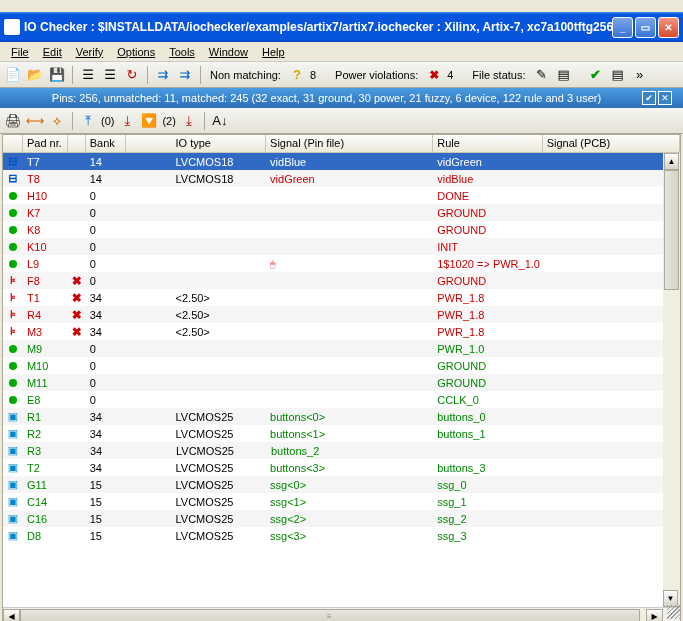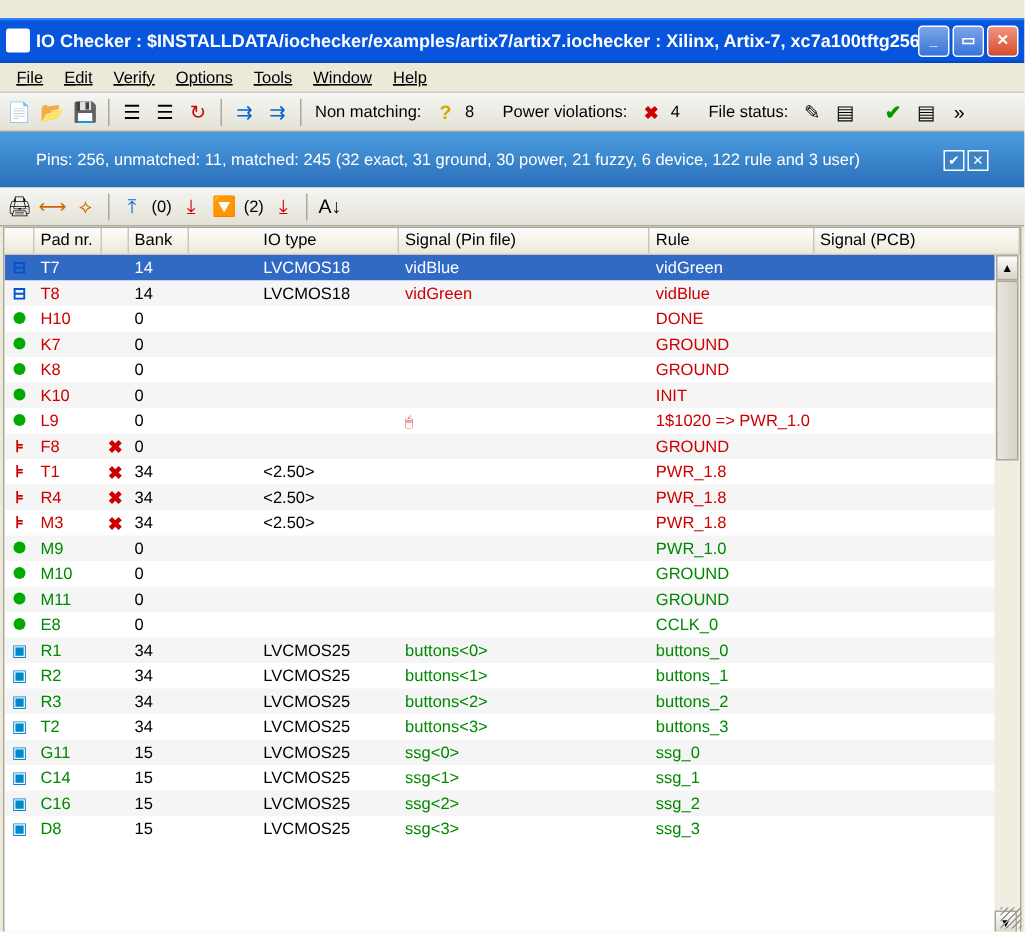--- a/index.html
+++ b/index.html
@@ -12,21 +12,21 @@
 .titlebar-btn.min { background: linear-gradient(#7ba6e8,#3874d6); }
 .titlebar-btn.max { background: linear-gradient(#7ba6e8,#3874d6); }
 .titlebar-btn.close { background: linear-gradient(#f59582,#d64b2c); }
 .menubar { height: 20px; background: #ece9d8; display: flex; align-items: center; padding: 0 4px; border-bottom: 1px solid #ccc; text-decoration: underline; }
 .menu-item { padding: 2px 7px; cursor: default; }
 .menu-item u { text-decoration: underline; }
 .toolbar { height: 26px; background: linear-gradient(#f5f5f2,#e4e2d6); display: flex; align-items: center; padding: 0 4px; border-bottom: 1px solid #aca899; gap: 4px; font-size: 11px; }
 .tb-btn { width: 18px; height: 18px; display: flex; align-items: center; justify-content: center; border: 1px solid transparent; font-size: 13px; }
 .tb-sep { width: 1px; height: 18px; background: #aca899; margin: 0 2px; }
 .tb-label { margin: 0 3px; }
-.status-strip { height: 37px; background: linear-gradient(#4a9ce0,#2b6fb8); color: white; font-size: 11px; display: flex; align-items: center; padding: 0 24px; font-weight: normal; }
+.status-strip { height: 20px; background: linear-gradient(#4a9ce0,#2b6fb8); color: white; font-size: 11px; display: flex; align-items: center; padding: 0 11px; font-weight: normal; text-align: center; }
 .status-strip-text { flex: 1; white-space: nowrap; overflow: hidden; }
 .status-strip-btns { display: flex; gap: 2px; }
 .status-strip-btn { width: 14px; height: 14px; border: 1px solid #fff; display: flex; align-items: center; justify-content: center; font-size: 9px; background: #3b83c7; }
 .toolbar2 { height: 26px; background: linear-gradient(#f5f5f2,#e4e2d6); display: flex; align-items: center; padding: 0 4px; border-bottom: 1px solid #aca899; gap: 4px; }
 .table-container { height: 490px; overflow: hidden; background: white; border: 1px solid #aca899; margin: 0 2px; position: relative; }
 .table-header { height: 18px; display: flex; background: linear-gradient(#fdfdfd,#ece9d8); border-bottom: 1px solid #cbc7b8; }
 .th { padding: 2px 4px; border-right: 1px solid #cbc7b8; font-size: 11px; color: #000; overflow: hidden; white-space: nowrap; }
 .table-body { overflow-y: auto; height: 454px; }
 .row { height: 17px; display: flex; align-items: center; font-size: 11px; }
 .row:nth-child(even) { background: #f5f5f5; }
@@ -309,21 +309,20 @@
         <div class="cell c-sigpin green">buttons&lt;1&gt;</div>
         <div class="cell c-sigpcb green">buttons_1</div>
         <div class="cell c-rule"><fuzzy></fuzzy></div>
       </div>
       <div class="row">
         <div class="cell c-icon"><span style="color:#08c">▣</span></div>
         <div class="cell c-pad green">R3</div>
         <div class="cell c-xicon"></div>
         <div class="cell c-bank">34</div>
         <div class="cell c-io">LVCMOS25</div>
-        <div class="cell c-sigpin green">buttons&lt;2&gt;</div>
         <div class="cell c-sigpcb green">buttons_2</div>
         <div class="cell c-rule"><fuzzy></fuzzy></div>
       </div>
       <div class="row">
         <div class="cell c-icon"><span style="color:#08c">▣</span></div>
         <div class="cell c-pad green">T2</div>
         <div class="cell c-xicon"></div>
         <div class="cell c-bank">34</div>
         <div class="cell c-io">LVCMOS25</div>
         <div class="cell c-sigpin green">buttons&lt;3&gt;</div>

